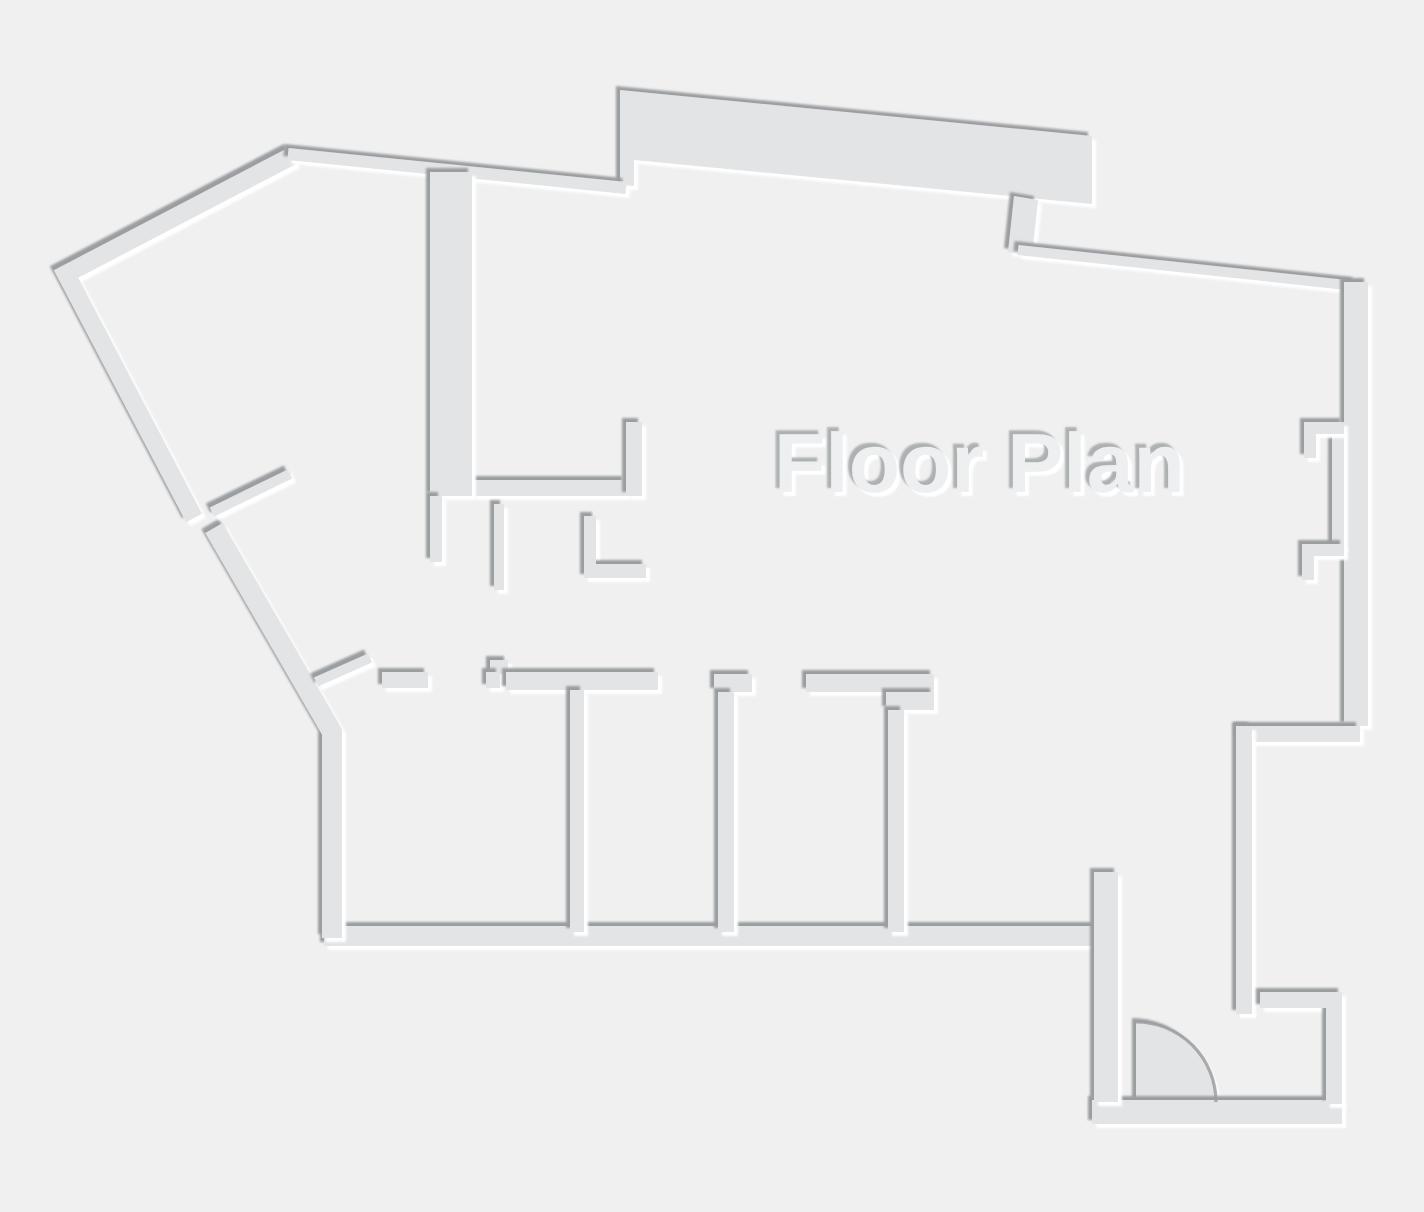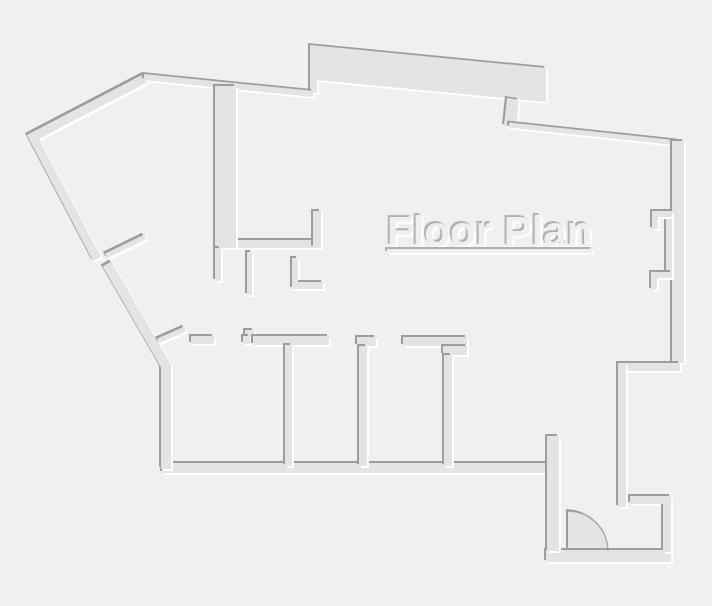--- a/index.html
+++ b/index.html
@@ -87,14 +87,14 @@
         <path d="M285,345 H292 V466 H285 Z" fill="#e2e4e5" stroke="none" filter="url(#emb)"></path>
         <path d="M357,337 H376 V346 H357 Z" fill="#e2e4e5" stroke="none" filter="url(#emb)"></path>
         <path d="M359,346 H367 V466 H359 Z" fill="#e2e4e5" stroke="none" filter="url(#emb)"></path>
         <path d="M403,337 H467 V346 H403 Z" fill="#e2e4e5" stroke="none" filter="url(#emb)"></path>
         <path d="M443,346 H467 V355 H443 Z" fill="#e2e4e5" stroke="none" filter="url(#emb)"></path>
         <path d="M444,355 H452 V466 H444 Z" fill="#e2e4e5" stroke="none" filter="url(#emb)"></path>
         <path d="M568,511 A40,40 0 0 1 608,551" fill="none" stroke="#9b9ea0" stroke-width="1.6" opacity="0.85"></path>
       </g>
   </svg>
 
-  <div id="plan-title" style="color: rgb(237, 239, 240); text-shadow: rgb(174, 177, 178) -2px -2px 1px, rgb(255, 255, 255) 2px 2px 1px; text-decoration: underline;">Floor Plan</div>
+  <div id="plan-title" style="color: rgb(237, 239, 240); text-shadow: rgb(174, 177, 178) -2px -2px 1px, rgb(255, 255, 255) 2px 2px 1px;">Floor Plan</div>
 </div>
 
 </body></html>

